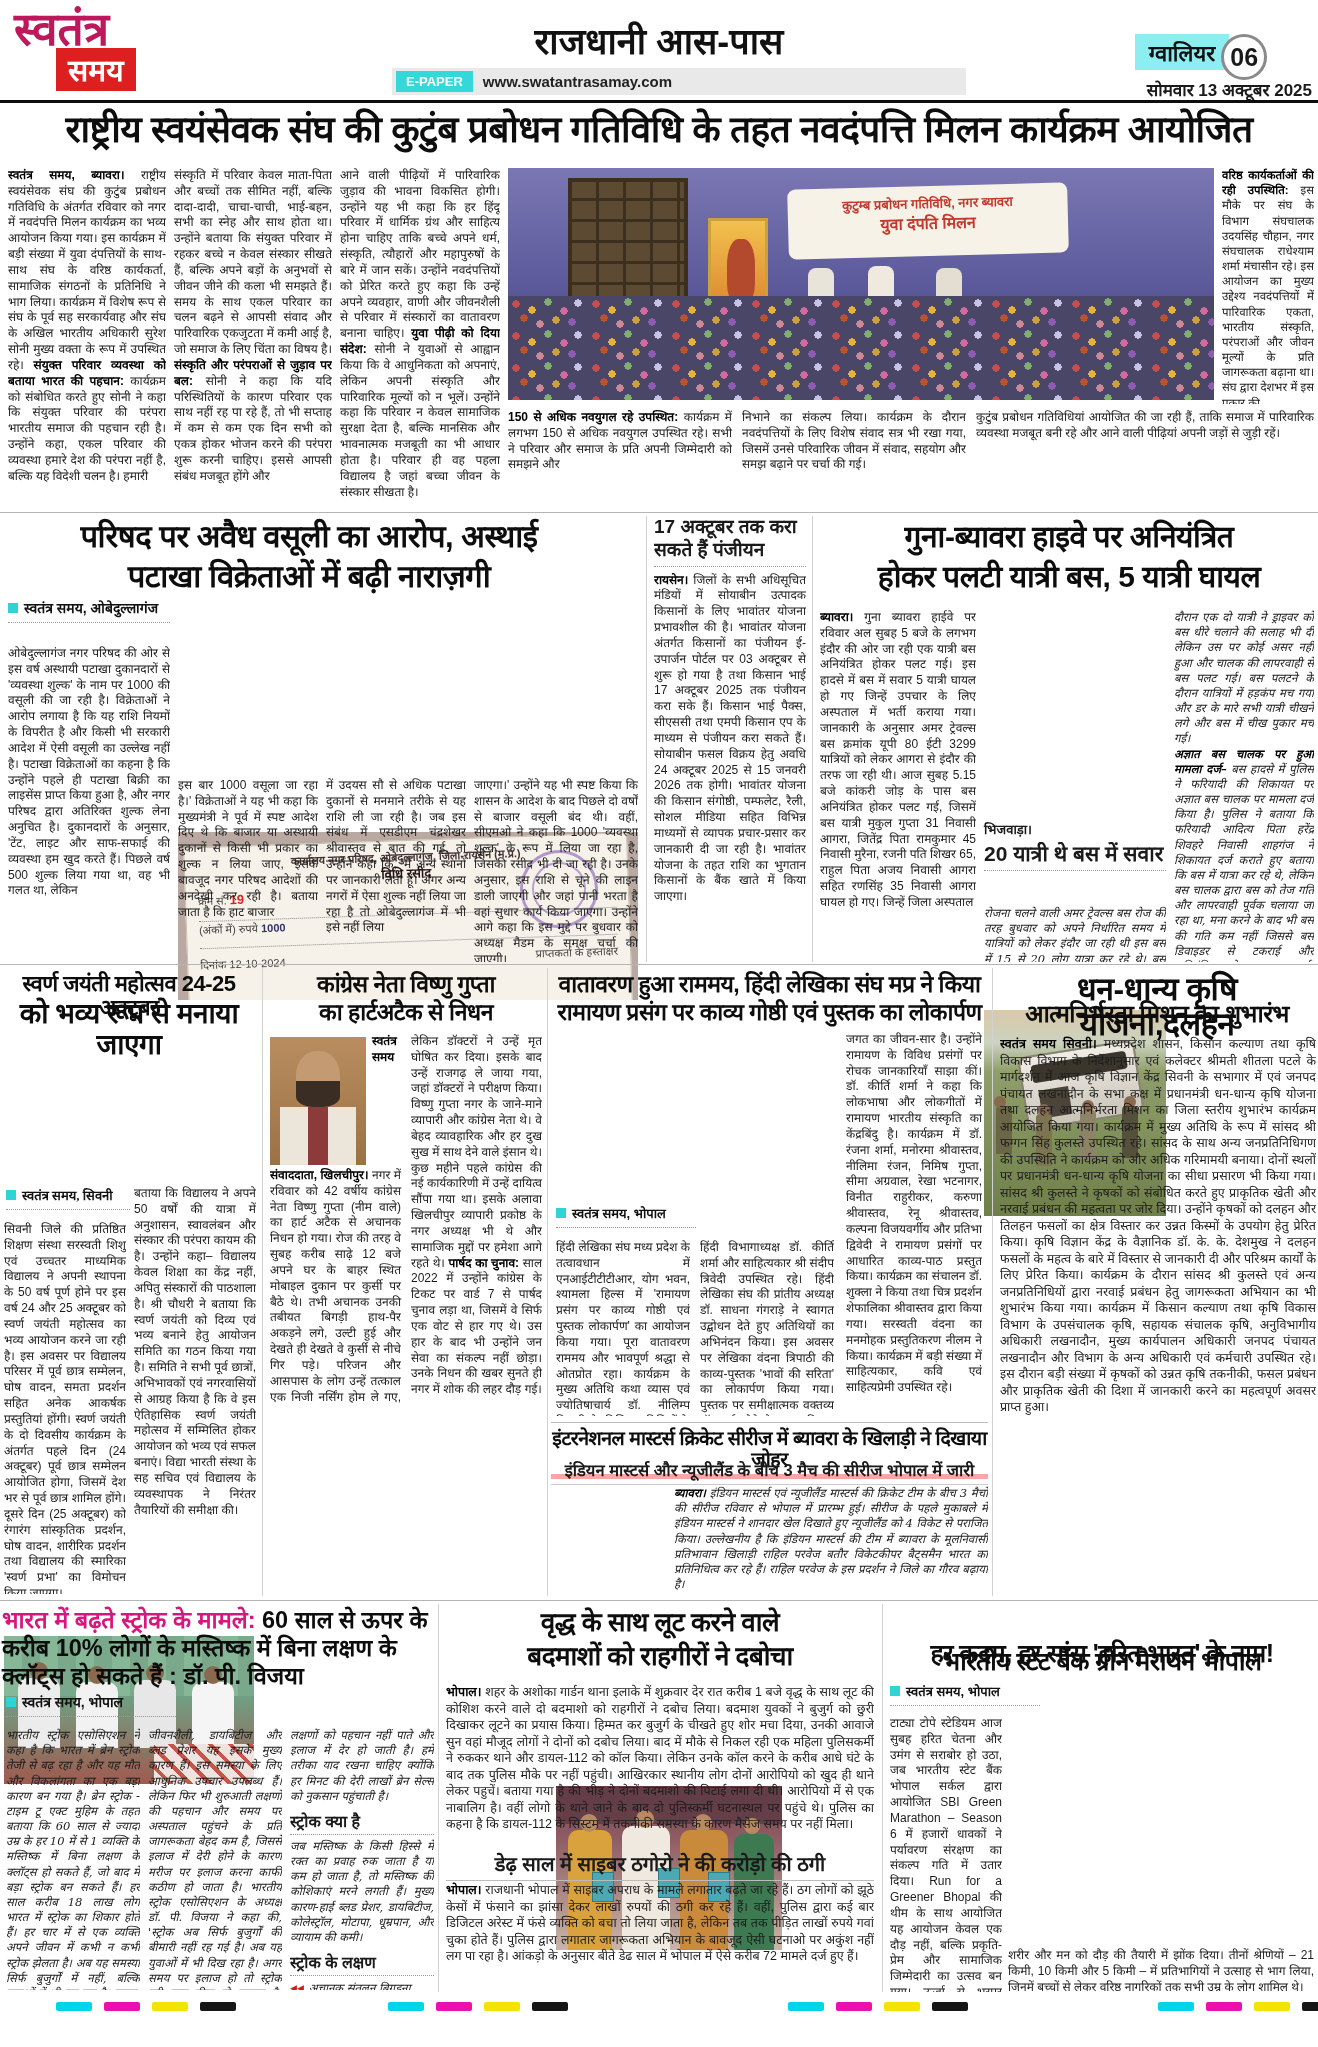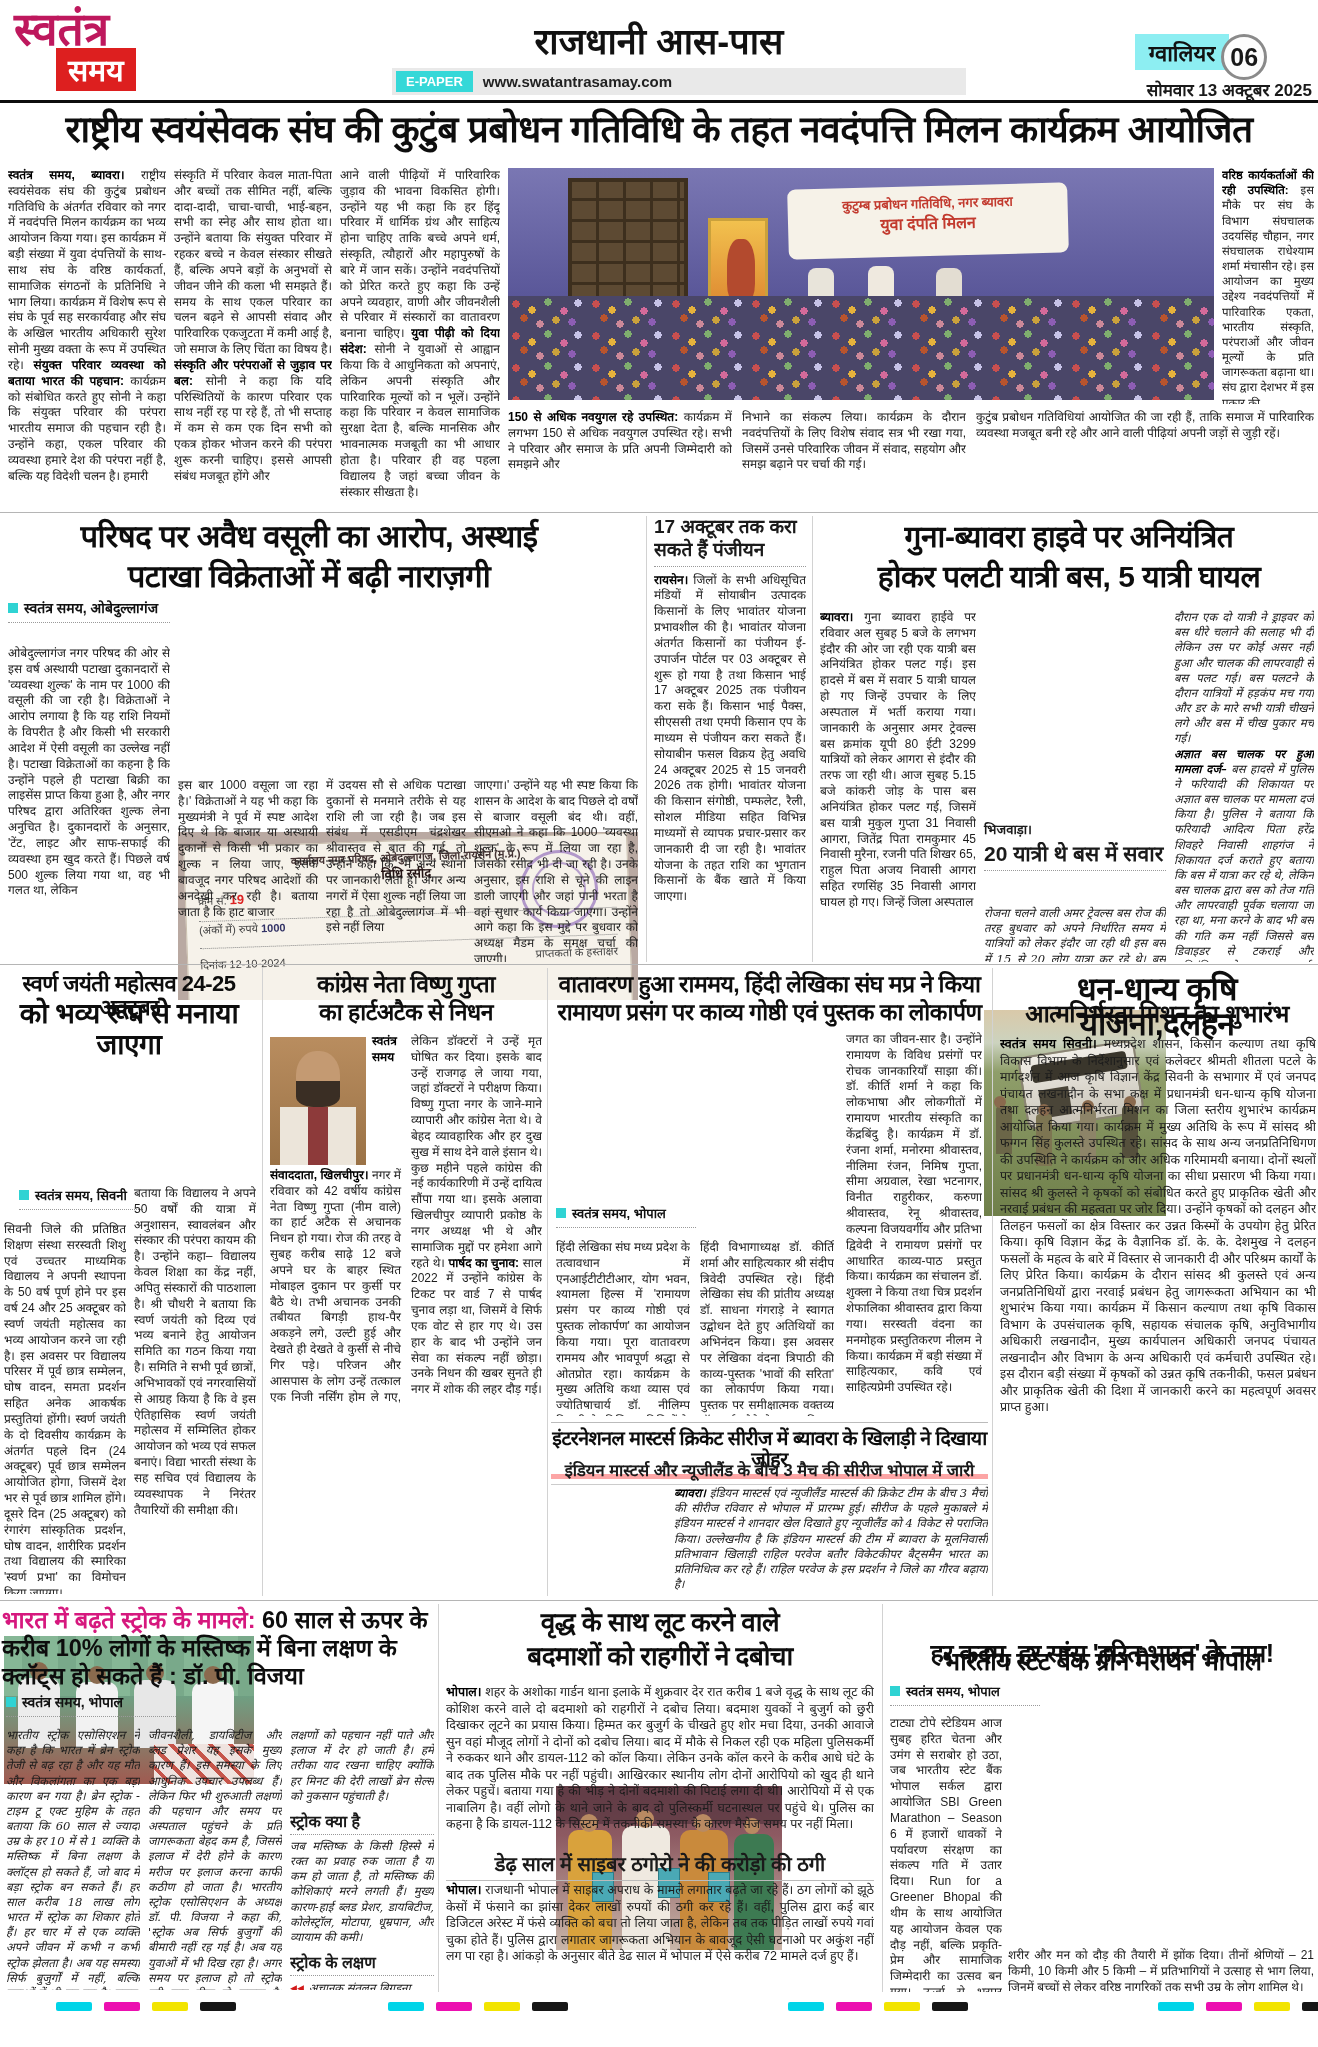--- a/index.html
+++ b/index.html
@@ -204,21 +204,21 @@
   <div class="abs" style="left:14px; top:42px; width:42px; height:70px; background:#ececec; border-radius:10px 10px 0 0;"></div>
   <div class="abs" style="left:26px; top:26px; width:18px; height:18px; background:#8a6a4e; border-radius:50%;"></div>
   <div class="abs" style="left:72px; top:46px; width:42px; height:66px; background:#f2f2f2; border-radius:10px 10px 0 0;"></div>
   <div class="abs" style="left:84px; top:30px; width:18px; height:18px; background:#8a6a4e; border-radius:50%;"></div>
   <div class="abs" style="left:130px; top:44px; width:42px; height:68px; background:#e7e7e7; border-radius:10px 10px 0 0;"></div>
   <div class="abs" style="left:142px; top:28px; width:18px; height:18px; background:#8a6a4e; border-radius:50%;"></div>
   <div class="abs" style="left:188px; top:46px; width:42px; height:66px; background:#f5f5f5; border-radius:10px 10px 0 0;"></div>
   <div class="abs" style="left:200px; top:30px; width:18px; height:18px; background:#8a6a4e; border-radius:50%;"></div>
   <div class="abs" style="left:150px; top:108px; width:100px; height:40px; background:#efe3df; background-image:repeating-linear-gradient(45deg,transparent 0 10px,#c6554a 10px 14px);"></div>
 </div>
-<div class="abs byline" style="left:19px; top:1186px; width:124px; font-size:13px;">
+<div class="abs byline" style="left:6px; top:1186px; width:124px; font-size:13px;font-family:Liberation Serif, serif;">
   <span class="sq"></span>
   <span>स्वतंत्र समय, सिवनी</span>
 </div>
 <div class="abs bt clip" style="left:4px; top:1222px; width:122px; height:372px;">सिवनी जिले की प्रतिष्ठित शिक्षण संस्था सरस्वती शिशु एवं उच्चतर माध्यमिक विद्यालय ने अपनी स्थापना के 50 वर्ष पूर्ण होने पर इस वर्ष 24 और 25 अक्टूबर को स्वर्ण जयंती महोत्सव का भव्य आयोजन करने जा रही है। इस अवसर पर विद्यालय परिसर में पूर्व छात्र सम्मेलन, घोष वादन, समता प्रदर्शन सहित अनेक आकर्षक प्रस्तुतियां होंगी। स्वर्ण जयंती के दो दिवसीय कार्यक्रम के अंतर्गत पहले दिन (24 अक्टूबर) पूर्व छात्र सम्मेलन आयोजित होगा, जिसमें देश भर से पूर्व छात्र शामिल होंगे। दूसरे दिन (25 अक्टूबर) को रंगारंग सांस्कृतिक प्रदर्शन, घोष वादन, शारीरिक प्रदर्शन तथा विद्यालय की स्मारिका 'स्वर्ण प्रभा' का विमोचन किया जाएगा।</div>
 <div class="abs bt clip" style="left:134px; top:1186px; width:122px; height:408px;">बताया कि विद्यालय ने अपने 50 वर्षों की यात्रा में अनुशासन, स्वावलंबन और संस्कार की परंपरा कायम की है। उन्होंने कहा– विद्यालय केवल शिक्षा का केंद्र नहीं, अपितु संस्कारों की पाठशाला है। श्री चौधरी ने बताया कि स्वर्ण जयंती को दिव्य एवं भव्य बनाने हेतु आयोजन समिति का गठन किया गया है। समिति ने सभी पूर्व छात्रों, अभिभावकों एवं नगरवासियों से आग्रह किया है कि वे इस ऐतिहासिक स्वर्ण जयंती महोत्सव में सम्मिलित होकर आयोजन को भव्य एवं सफल बनाएं। विद्या भारती संस्था के सह सचिव एवं विद्यालय के व्यवस्थापक ने निरंतर तैयारियों की समीक्षा की।</div>
 
 <div class="abs vr" style="left:262px; top:968px; height:628px;"></div>
 
 <div class="abs hl" style="left:268px; top:972px; width:276px; font-size:23px;">कांग्रेस नेता विष्णु गुप्ता</div>
 <div class="abs hl" style="left:268px; top:1000px; width:276px; font-size:23px;">का हार्टअटैक से निधन</div>

